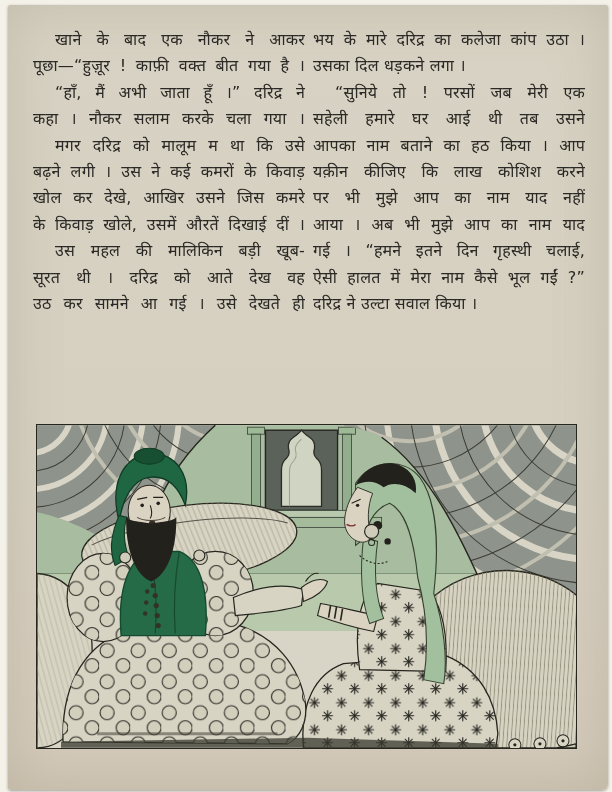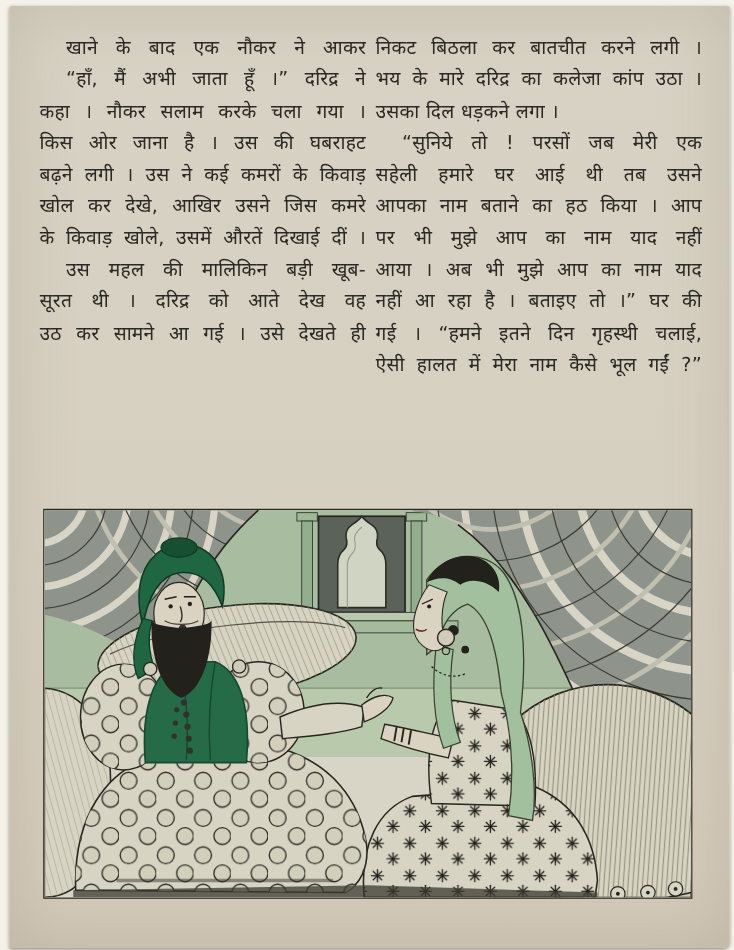--- a/index.html
+++ b/index.html
@@ -34,42 +34,43 @@
   figure.illo svg{display:block;width:100%;height:100%;}
 </style>
 </head>
 <body>
 
 <div class="page">
 
   <div class="columns">
     <div class="col">
       <div class="line j indent">खाने के बाद एक नौकर ने आकर</div>
+      <div class="line j">पूछा—“हुज़ूर ! काफ़ी वक्त बीत गया है ।</div>
       <div class="line j indent">“हाँ, मैं अभी जाता हूँ ।” दरिद्र ने</div>
       <div class="line j">कहा । नौकर सलाम करके चला गया ।</div>
-      <div class="line j">किस ओर जाना है ।  उस की घबराहट</div>
+      <div class="line j indent">मगर दरिद्र को मालूम म था कि उसे</div>
       <div class="line j">बढ़ने लगी ।  उस ने कई कमरों के किवाड़</div>
       <div class="line j">खोल कर देखे, आखिर उसने जिस कमरे</div>
       <div class="line j">के किवाड़ खोले, उसमें औरतें दिखाई दीं ।</div>
       <div class="line j indent">उस महल की मालिकिन बड़ी खूब-</div>
       <div class="line j">सूरत थी ।  दरिद्र को आते देख वह</div>
       <div class="line j">उठ कर सामने आ गई ।  उसे देखते ही</div>
     </div>
     <div class="col">
-      <div class="line j">निकट बिठला कर बातचीत करने लगी ।</div>
       <div class="line j">भय के मारे दरिद्र का कलेजा कांप उठा ।</div>
       <div class="line">उसका दिल धड़कने लगा ।</div>
       <div class="line j indent">“सुनिये तो !  परसों जब मेरी एक</div>
       <div class="line j">सहेली हमारे घर आई थी तब उसने</div>
       <div class="line j">आपका नाम बताने का हठ किया ।  आप</div>
+      <div class="line j">यक़ीन कीजिए कि लाख कोशिश करने</div>
       <div class="line j">पर भी मुझे आप का नाम याद नहीं</div>
       <div class="line j">आया ।  अब भी मुझे आप का नाम याद</div>
-      <div class="line j">नहीं आ रहा है ।  बताइए तो ।” घर की</div>
       <div class="line j">गई ।  “हमने इतने दिन गृहस्थी चलाई,</div>
       <div class="line j">ऐसी हालत में मेरा नाम कैसे भूल गईं ?”</div>
+      <div class="line">दरिद्र ने उल्टा सवाल किया ।</div>
     </div>
   </div>
 
   <figure class="illo">
     <svg viewBox="0 0 538 322" xmlns="http://www.w3.org/2000/svg">
       <defs>
         <clipPath id="drapeL">
             <path d="M0,0 H178 C138,36 112,82 102,138 C70,112 30,93 0,87 Z"></path>
           </clipPath>
         <clipPath id="drapeR">

